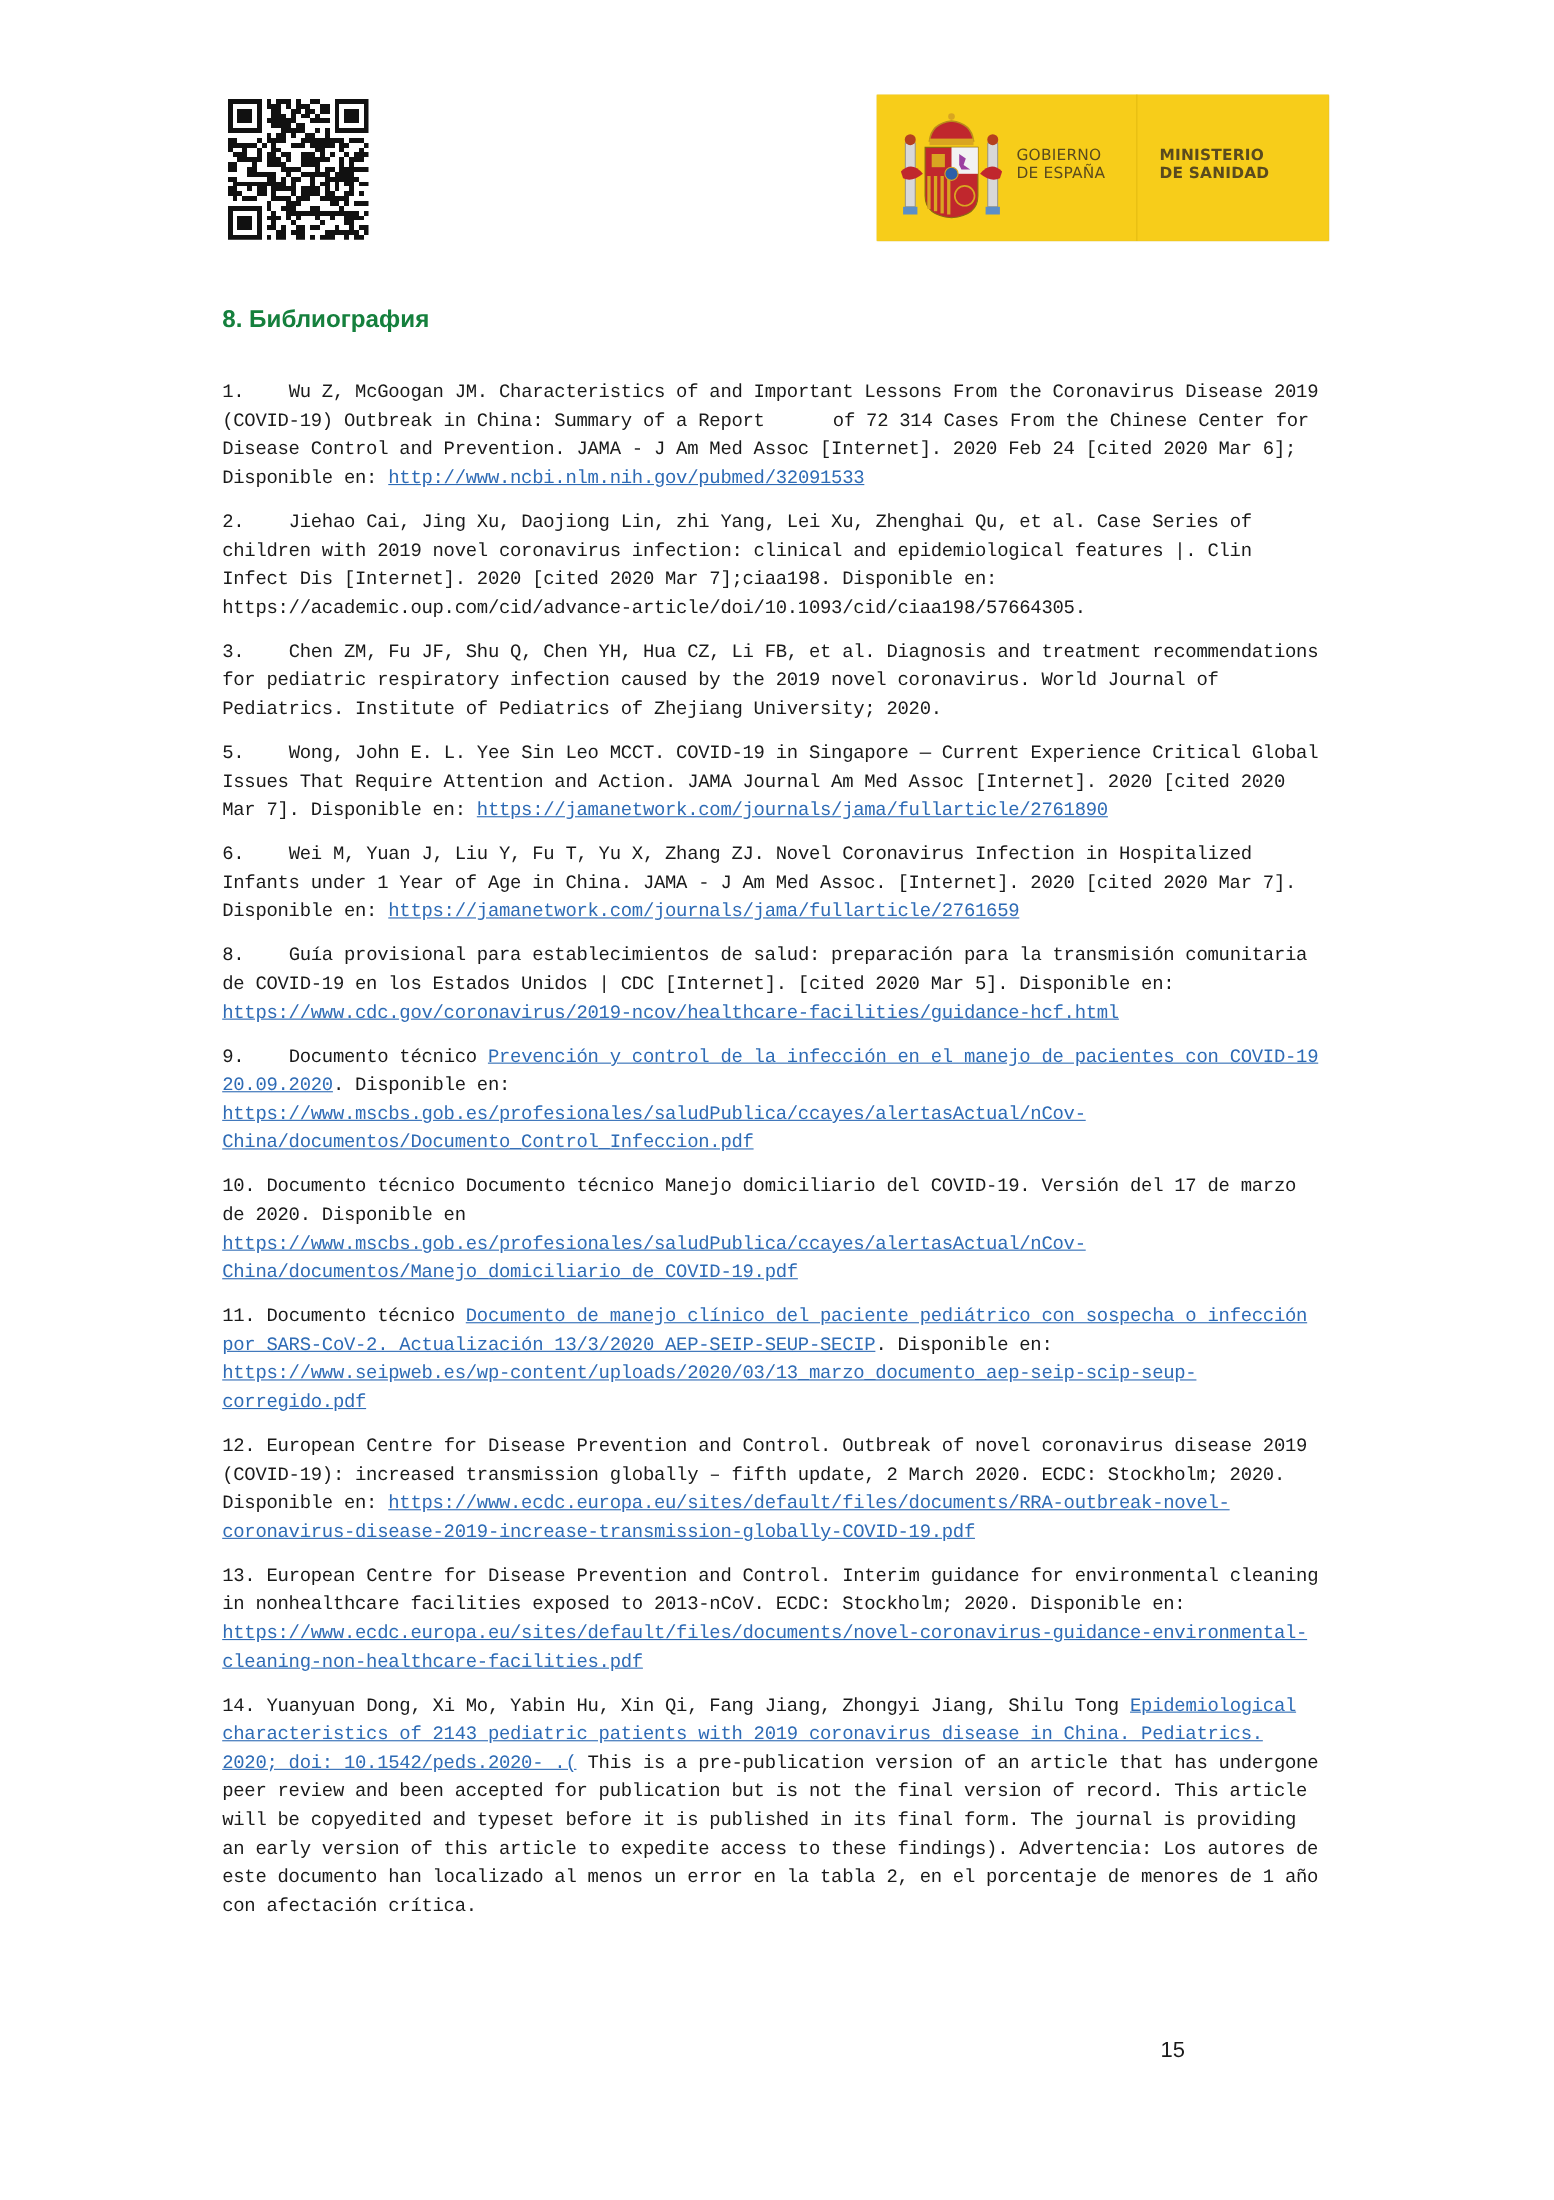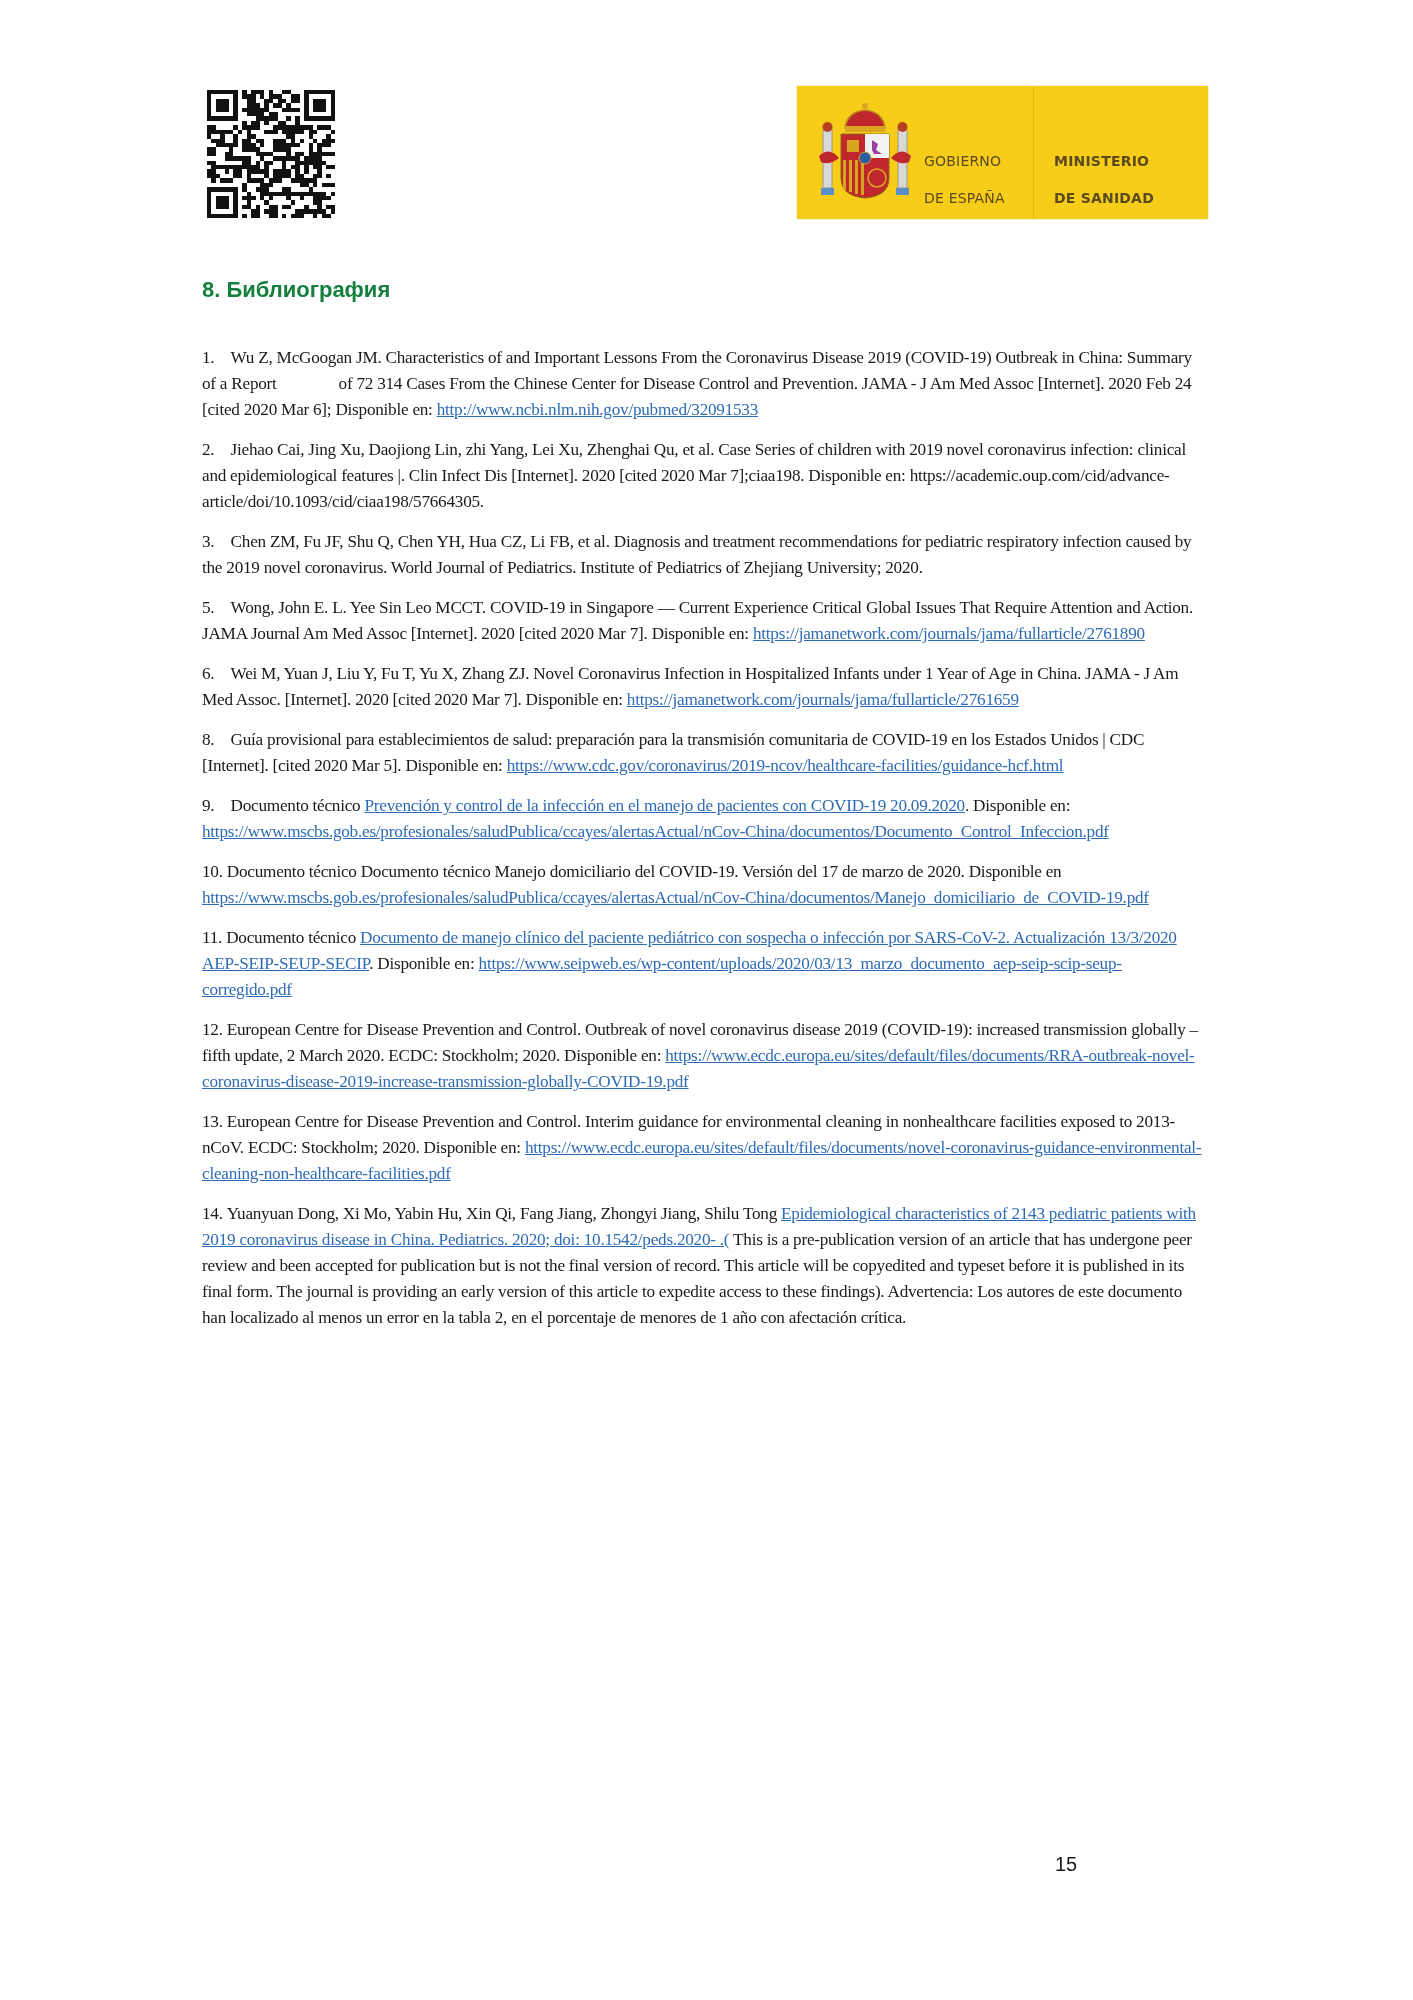--- a/index.html
+++ b/index.html
@@ -10,30 +10,30 @@
     .qr { position: absolute; left: 207px; top: 90px; width: 128px; height: 128px; }
     .gov-logo { position: absolute; left: 797px; top: 86px; width: 411px; height: 133px;
                 background: #f7cd1a; box-shadow: 0 0 1px #c9a915; }
     .gov-logo .divider { position: absolute; left: 236px; top: 0; width: 1px; height: 100%; background: #e3bb12; }
     .gov-logo .crest { position: absolute; left: 20px; top: 14px; width: 96px; height: 104px; }
     .gov-logo .gov-text, .gov-logo .min-text {
       position: absolute; top: 47px; font-family: "DejaVu Sans", sans-serif; font-size: 14px;
       line-height: 17px; color: #5a4a1e; letter-spacing: 0.2px; }
     .gov-logo .gov-text { left: 127px; }
     .gov-logo .min-text { left: 257px; font-weight: bold; }
-    .gov-logo .gov-text span, .gov-logo .min-text span { display: block; margin-top: 20px; }
+    .gov-logo .gov-text span, .gov-logo .min-text span { display: block; }
 
     
     .section-title { position: absolute; left: 202px; top: 277px; margin: 0;
                      font-family: "Liberation Sans", sans-serif; font-weight: bold;
                      font-size: 22px; color: #15803d; text-align: right; }
 
     
     .refs { position: absolute; left: 202px; top: 345px; width: 1005px; margin: 0; padding: 0; list-style: none;
-            font-family: Liberation Serif, serif;
+            font-family: Liberation Mono, monospace;
             font-size: 17.2px; line-height: 26px; color: #1a1a1a; letter-spacing: -0.25px; }
     .refs li { margin: 0 0 14px 0; }
     .refs .num { display: inline; }
     .refs a { color: #2e6bb5; text-decoration: underline; }
     .refs .gap { display: inline-block; width: 62px; }
 
     .page-number { position: absolute; left: 1055px; top: 1853px; font-size: 20px; color: #1a1a1a;
                    font-family: "Liberation Sans", sans-serif; }
   </style>
 </head>

